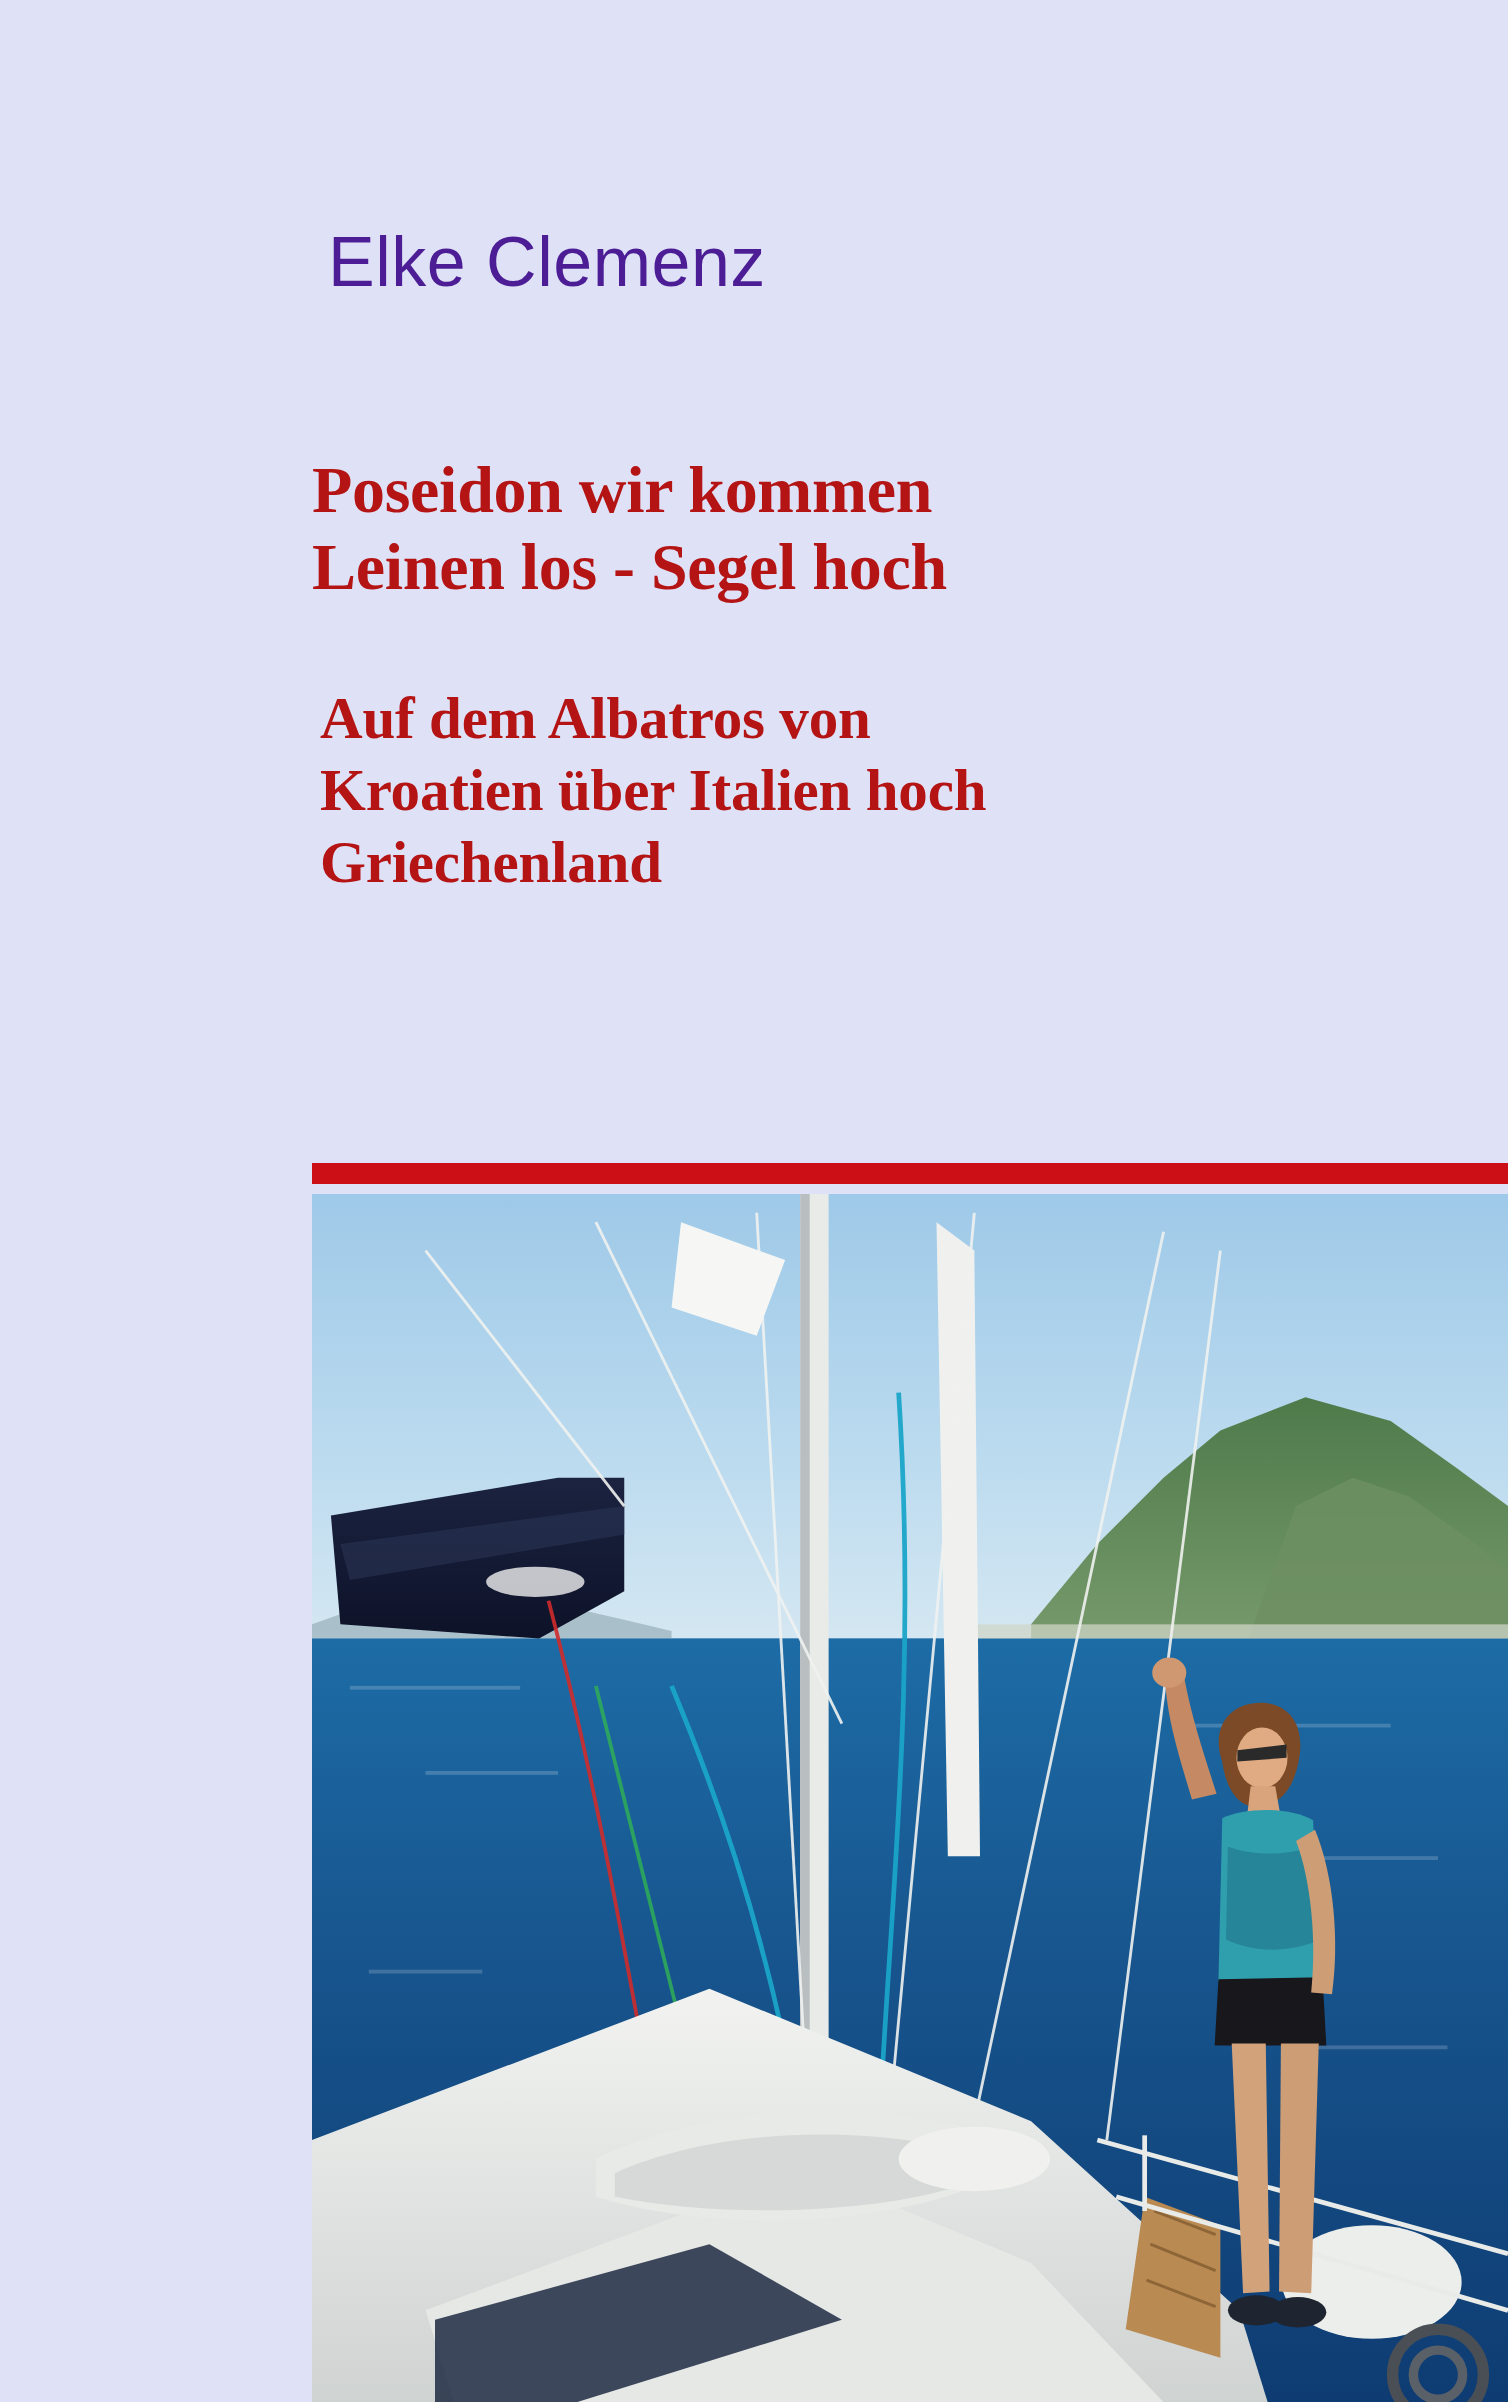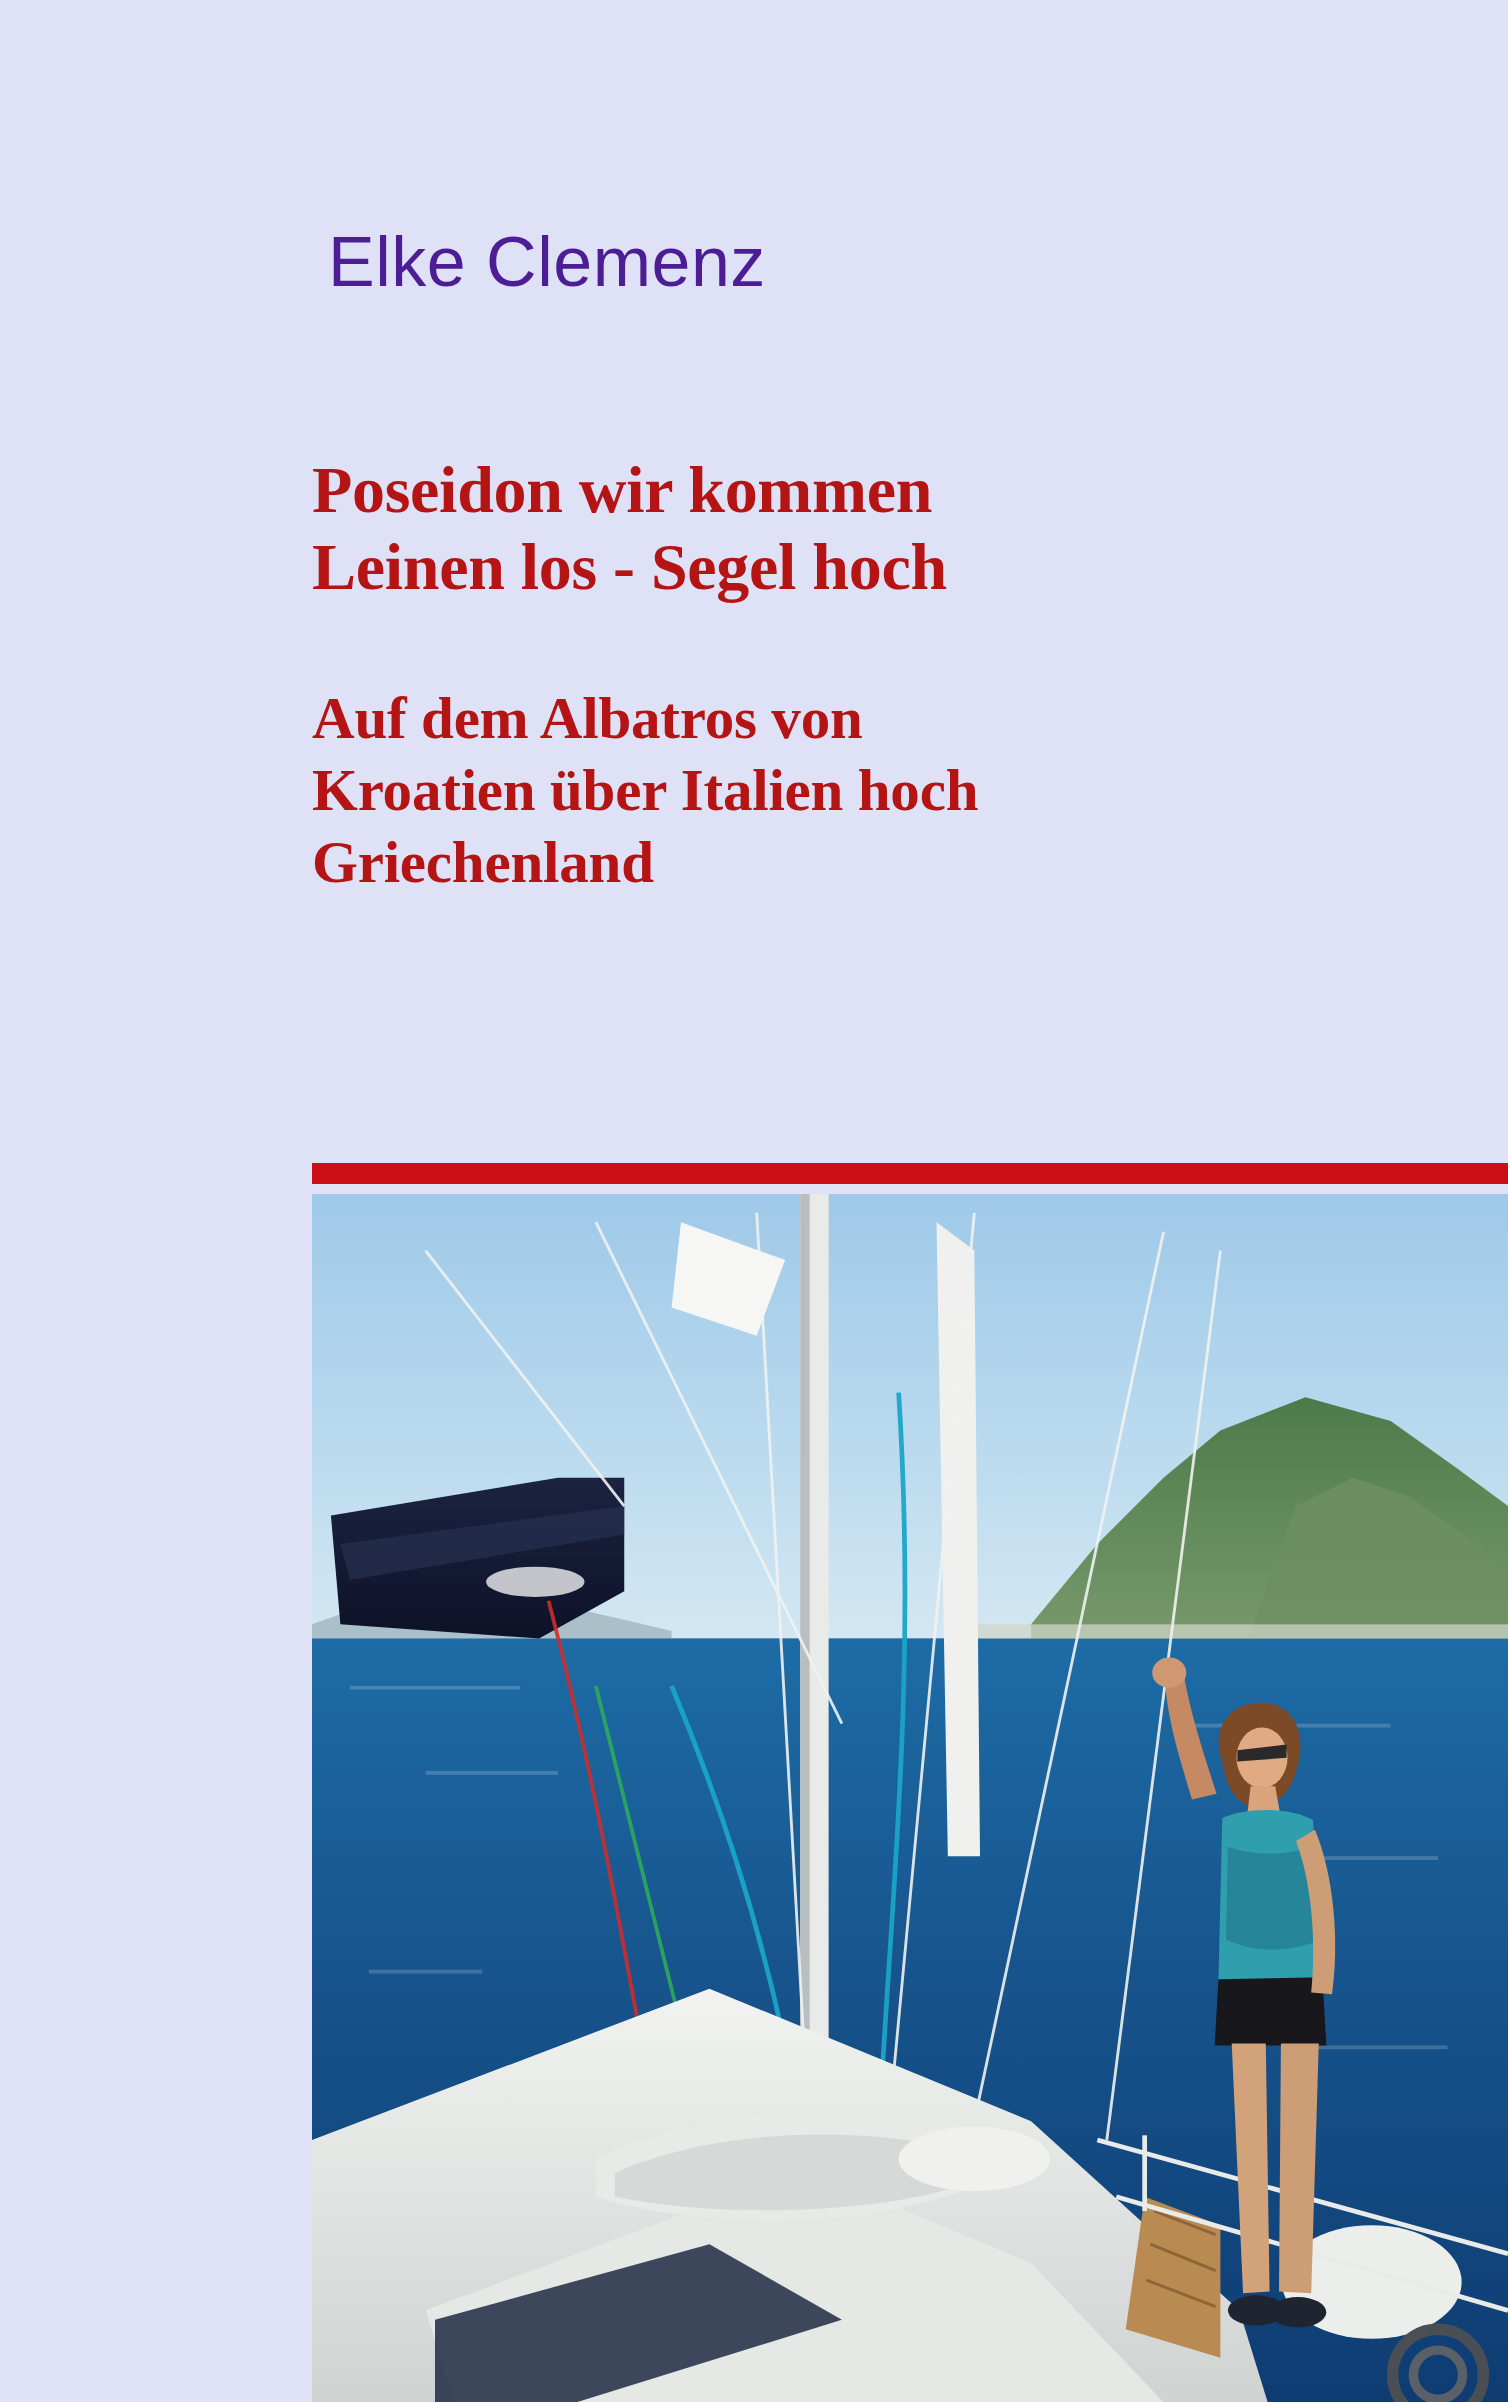--- a/index.html
+++ b/index.html
@@ -43,20 +43,21 @@
     letter-spacing: -0.3px;
   }
   .title-sub {
     margin-top: 78px;
     font-family: "Liberation Serif", serif;
     font-size: 59px;
     font-weight: 700;
     color: #b51414;
     line-height: 1.22;
     letter-spacing: -0.2px;
+    margin-left: 8px;
   }
   .red-bar {
     position: absolute;
     left: 312px;
     top: 1163px;
     width: 1196px;
     height: 21px;
     background: #cc0f16;
   }
   .photo {

